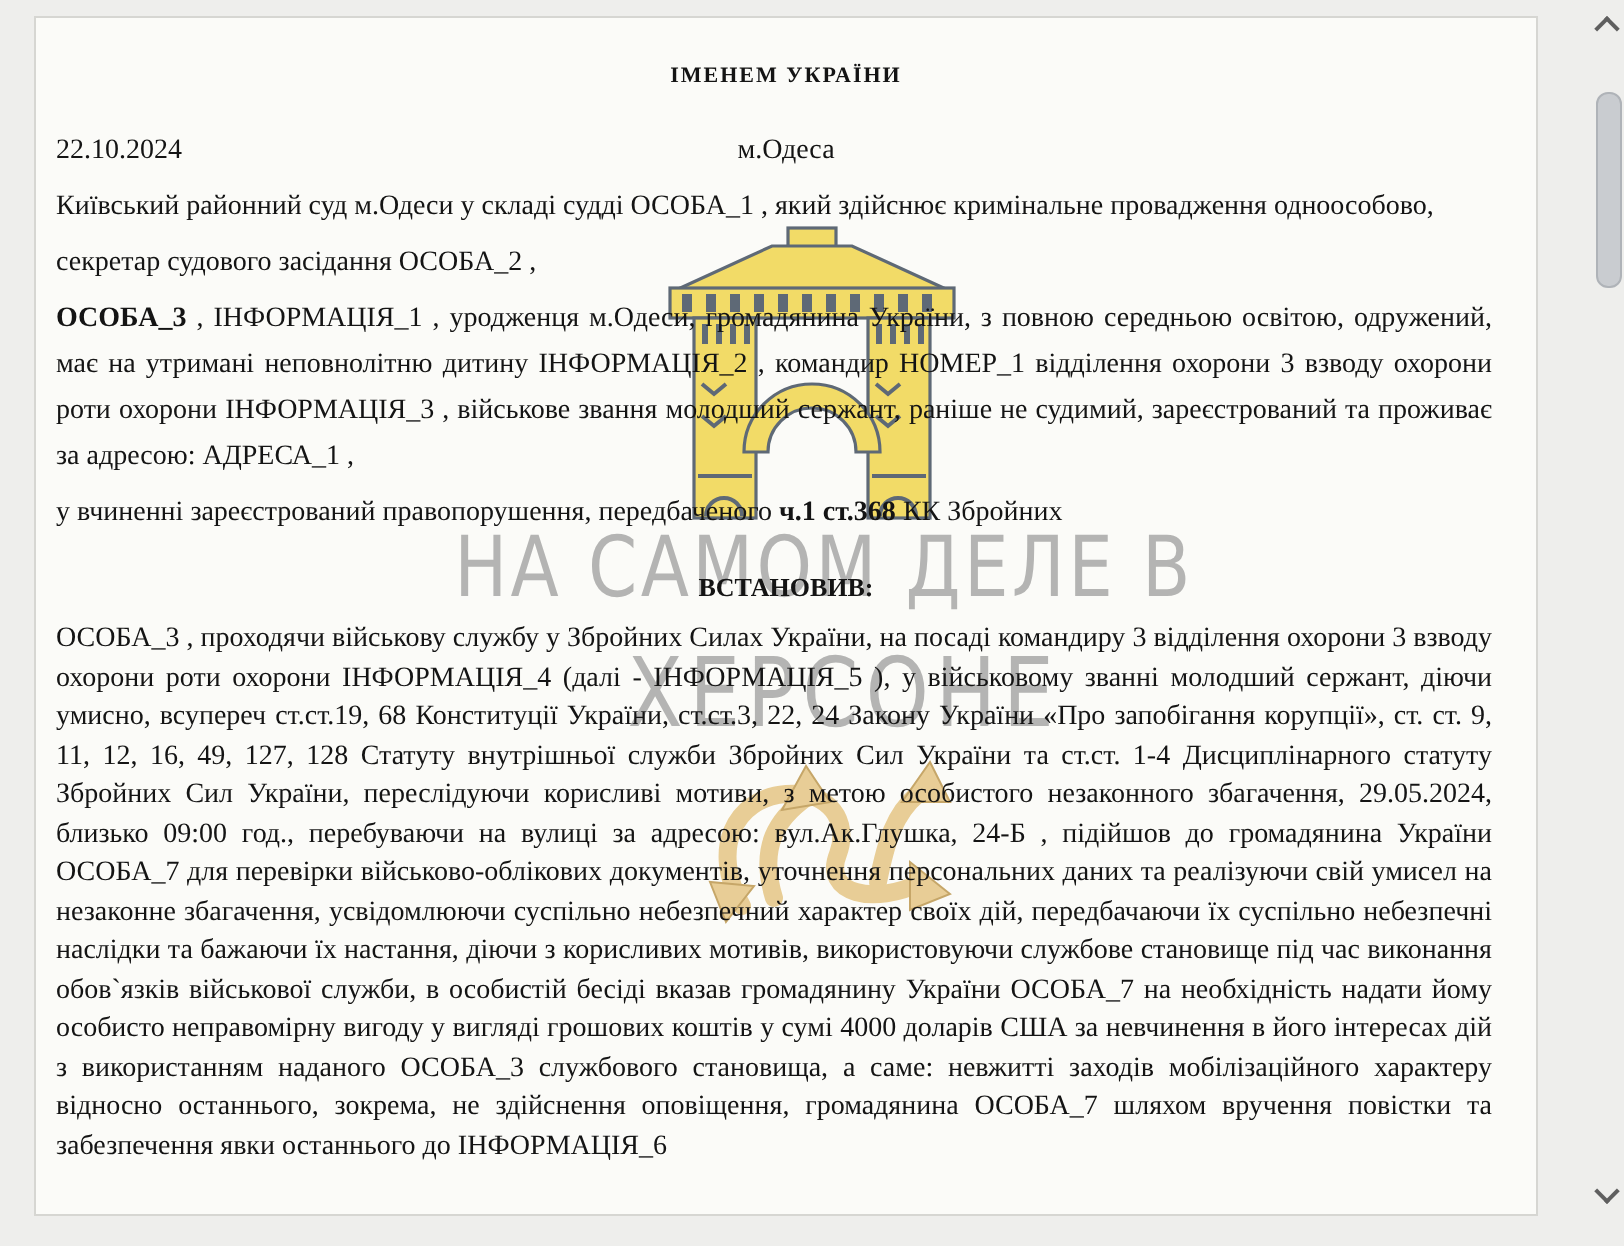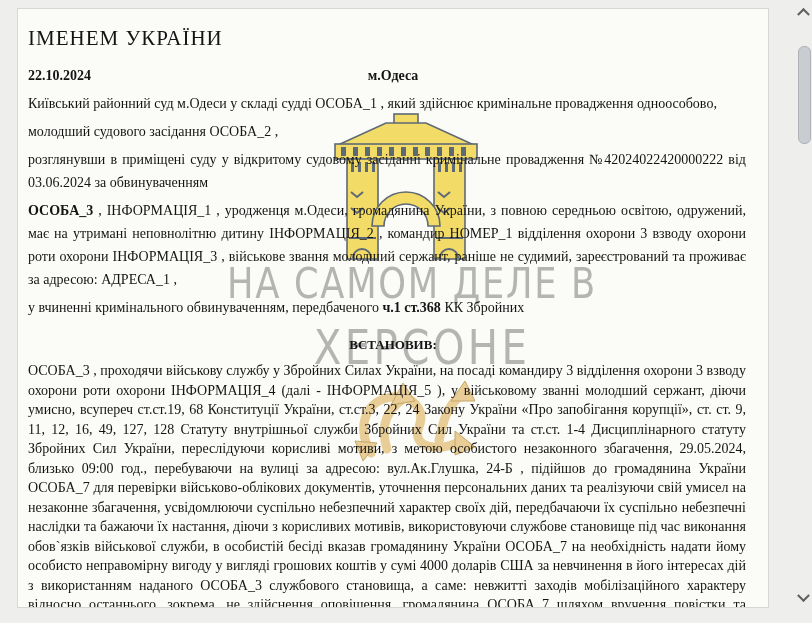--- a/index.html
+++ b/index.html
@@ -16,24 +16,24 @@
     background:#fbfbf8;border:1px solid #d6d6d2;box-sizing:border-box;
     overflow:hidden;
   }
   .doc-content{
     position:relative;z-index:2;
     padding:10px 10px 0 10px;
     font-size:14px;line-height:23px;color:#141414;
     text-align:justify;
   }
   .doc-title{
-    font-size:21px;font-weight:normal;text-align:left;
+    font-size:11px;font-weight:bold;text-align:center;
     margin:8px 0 14px 0;letter-spacing:1px;
   }
-  .dateline{position:relative;margin:0 0 5px 0;text-align:left;font-weight:bold;}
+  .dateline{position:relative;margin:0 0 5px 0;text-align:left;}
   .dateline .city{position:absolute;left:50%;transform:translateX(-50%);}
   .doc-content p{margin:0 12px 5px 0;}
   .resolution{
     text-align:center;font-weight:bold;font-size:13px;
     margin:14px 0 5px 0;
   }
   .body-par{line-height:19.5px;text-align:justify;}
 
   
   .watermark{position:absolute;inset:0;z-index:1;pointer-events:none;}
@@ -133,24 +133,23 @@
 
     <div class="doc-content">
       <div class="doc-title">ІМЕНЕМ  УКРАЇНИ</div>
 
       <div class="dateline">
         <span>22.10.2024</span>
         <span class="city">м.Одеса</span>
       </div>
 
       <p>Київський районний суд м.Одеси у складі судді ОСОБА_1 , який здійснює кримінальне провадження одноособово,</p>
-      <p>молодший судового засідання ОСОБА_2 ,</p>
-      <p>розглянувши в приміщені суду у відкритому судовому засіданні кримінальне провадження №42024022420000222 від 03.06.2024 за обвинуваченням</p>
+      <p>секретар судового засідання ОСОБА_2 ,</p>
       <p><b>ОСОБА_3</b><span> , ІНФОРМАЦІЯ_1 , уродженця м.Одеси, громадянина України, з повною середньою освітою, одружений, має на утримані неповнолітню дитину ІНФОРМАЦІЯ_2 , командир НОМЕР_1 відділення охорони 3 взводу охорони роти охорони ІНФОРМАЦІЯ_3 , військове звання молодший сержант, раніше не судимий, зареєстрований та проживає за адресою: АДРЕСА_1 ,</span></p>
-      <p><span>у вчиненні кримінального обвинуваченням, передбаченого </span><b>ч.1 ст.368</b><span> КК Збройних</span></p>
+      <p><span>у вчиненні зареєстрований правопорушення, передбаченого </span><b>ч.1 ст.368</b><span> КК Збройних</span></p>
 
       <div class="resolution">ВСТАНОВИВ:</div>
 
       <p class="body-par">ОСОБА_3 , проходячи військову службу у Збройних Силах України, на посаді командиру 3 відділення охорони 3 взводу охорони роти охорони ІНФОРМАЦІЯ_4 (далі - ІНФОРМАЦІЯ_5 ), у військовому званні молодший сержант, діючи умисно, всупереч ст.ст.19, 68 Конституції України, ст.ст.3, 22, 24 Закону України «Про запобігання корупції», ст. ст. 9, 11, 12, 16, 49, 127, 128 Статуту внутрішньої служби Збройних Сил України та ст.ст. 1-4 Дисциплінарного статуту Збройних Сил України, переслідуючи корисливі мотиви, з метою особистого незаконного збагачення, 29.05.2024, близько 09:00 год., перебуваючи на вулиці за адресою: вул.Ак.Глушка, 24-Б , підійшов до громадянина України ОСОБА_7 для перевірки військово-облікових документів, уточнення персональних даних та реалізуючи свій умисел на незаконне збагачення, усвідомлюючи суспільно небезпечний характер своїх дій, передбачаючи їх суспільно небезпечні наслідки та бажаючи їх настання, діючи з корисливих мотивів, використовуючи службове становище під час виконання обов`язків військової служби, в особистій бесіді вказав громадянину України ОСОБА_7 на необхідність надати йому особисто неправомірну вигоду у вигляді грошових коштів у сумі 4000 доларів США за невчинення в його інтересах дій з використанням наданого ОСОБА_3 службового становища, а саме: невжитті заходів мобілізаційного характеру відносно останнього, зокрема, не здійснення оповіщення, громадянина ОСОБА_7 шляхом вручення повістки та забезпечення явки останнього до ІНФОРМАЦІЯ_6</p>
     </div>
   </div>
 
   <div class="scrollbar">
     <div class="scroll-btn">
       <div class="chev chev-up"></div>

